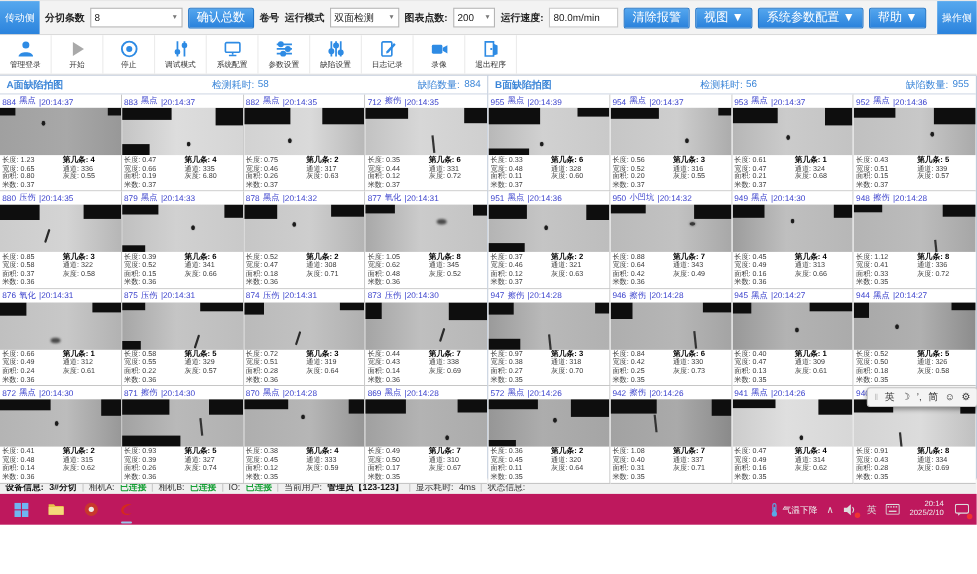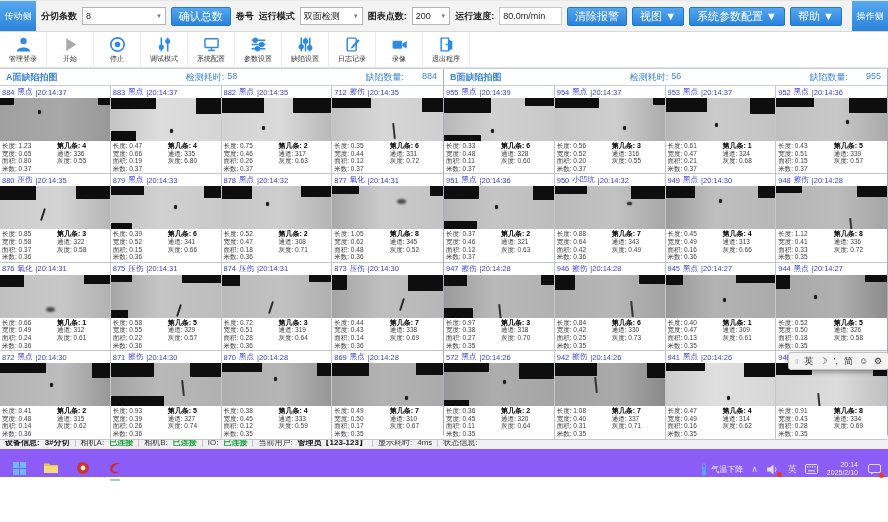--- a/index.html
+++ b/index.html
@@ -37,21 +37,21 @@
   .subtab{width:88px;display:flex;align-items:center;justify-content:center;color:#333;cursor:pointer}
   .subtab.active{border:1px solid #d0d0d0;border-top:none;background:#fdfdfd;font-weight:bold}
 
   
   .main{height:367px;display:flex;border-top:1px solid #c9d2e0;flex:0 0 auto;position:relative}
   .panel{width:444px;display:flex;flex-direction:column;border-right:1px solid #9fb0c8}
   .panel:last-child{border-right:none}
   .panel-head{height:17px;display:flex;align-items:center;font-size:9px;color:#3c86d8;padding:0 6px;border-bottom:1px solid #c6cfdf;background:#fff;flex:0 0 auto}
   .ptitle{font-weight:bold}
   .pcenter{margin:0 auto;display:flex;gap:3px}
-  .pright{display:flex;gap:18px}
+  .pright{display:flex;gap:4px}
   .cells{flex:1;display:grid;grid-template-columns:repeat(4,1fr);grid-auto-rows:1fr}
   .cell{border-right:1px solid #c6c6c6;border-bottom:1px solid #c6c6c6;display:flex;flex-direction:column;overflow:hidden;background:#fff;cursor:pointer}
   .cell:nth-child(4n){border-right:none}
   .cell-head{height:12px;display:flex;align-items:center;gap:3px;padding:0 2px;font-size:7.5px;color:#3a41cc;white-space:nowrap;flex:0 0 auto}
   .thumb{height:43px;position:relative;overflow:hidden;flex:0 0 auto;background:#c4c4c4}
   .blk{position:absolute;background:#0e0e0e}
   .mark{position:absolute}
   .m-dot{width:3px;height:4px;background:#1c1c1c;border-radius:50%;box-shadow:0 0 1px #000}
   .m-press{width:2px;height:13px;background:#2a2a2a;transform:rotate(18deg);border-radius:1px}
   .m-oxide{width:9px;height:5px;background:#4a4a4a;border-radius:50%;filter:blur(1px)}
@@ -62,21 +62,21 @@
   .mcol2{width:48%}
   .mr0{font-weight:bold;color:#000;font-size:7px}
 
   
   .statusbar{height:14px;background:#f0f0f0;border-top:1px solid #d8d8d8;display:flex;align-items:center;font-size:8px;color:#333;padding:0 5px;gap:5px;flex:0 0 auto;white-space:nowrap}
   .sb-b{font-weight:bold;color:#111}
   .green{color:#15a035;font-weight:bold}
   .vsep{width:1px;height:9px;background:#c8c8c8;display:inline-block}
 
   
-  .taskbar{height:28px;background:#8b5cf6;display:flex;align-items:flex-end;color:#e8e8e8;font-size:8px;flex:0 0 auto;padding:0 6px}
+  .taskbar{height:28px;background:#be185d;display:flex;align-items:center;color:#e8e8e8;font-size:8px;flex:0 0 auto;padding:0 6px}
   .tb-icons{display:flex;gap:14px;align-items:center;padding-left:4px}
   .tb-ic{width:18px;height:18px;display:flex;align-items:center;justify-content:center;position:relative;cursor:pointer}
   .tb-ic.active::after{content:"";position:absolute;bottom:-4px;left:4px;right:4px;height:2px;background:#9ac4ea;border-radius:1px}
   .tb-right{margin-left:auto;display:flex;align-items:center;gap:8px}
   .weather{display:flex;align-items:center;gap:3px;color:#eee}
   .badge{position:absolute;right:-2px;bottom:-1px;width:5px;height:5px;background:#e33;border-radius:50%}
   .clock{display:flex;flex-direction:column;align-items:flex-end;font-size:7px;line-height:8px;color:#eee}
   .tb-glyph{color:#ddd;font-size:9px;cursor:pointer;position:relative}
 
   

